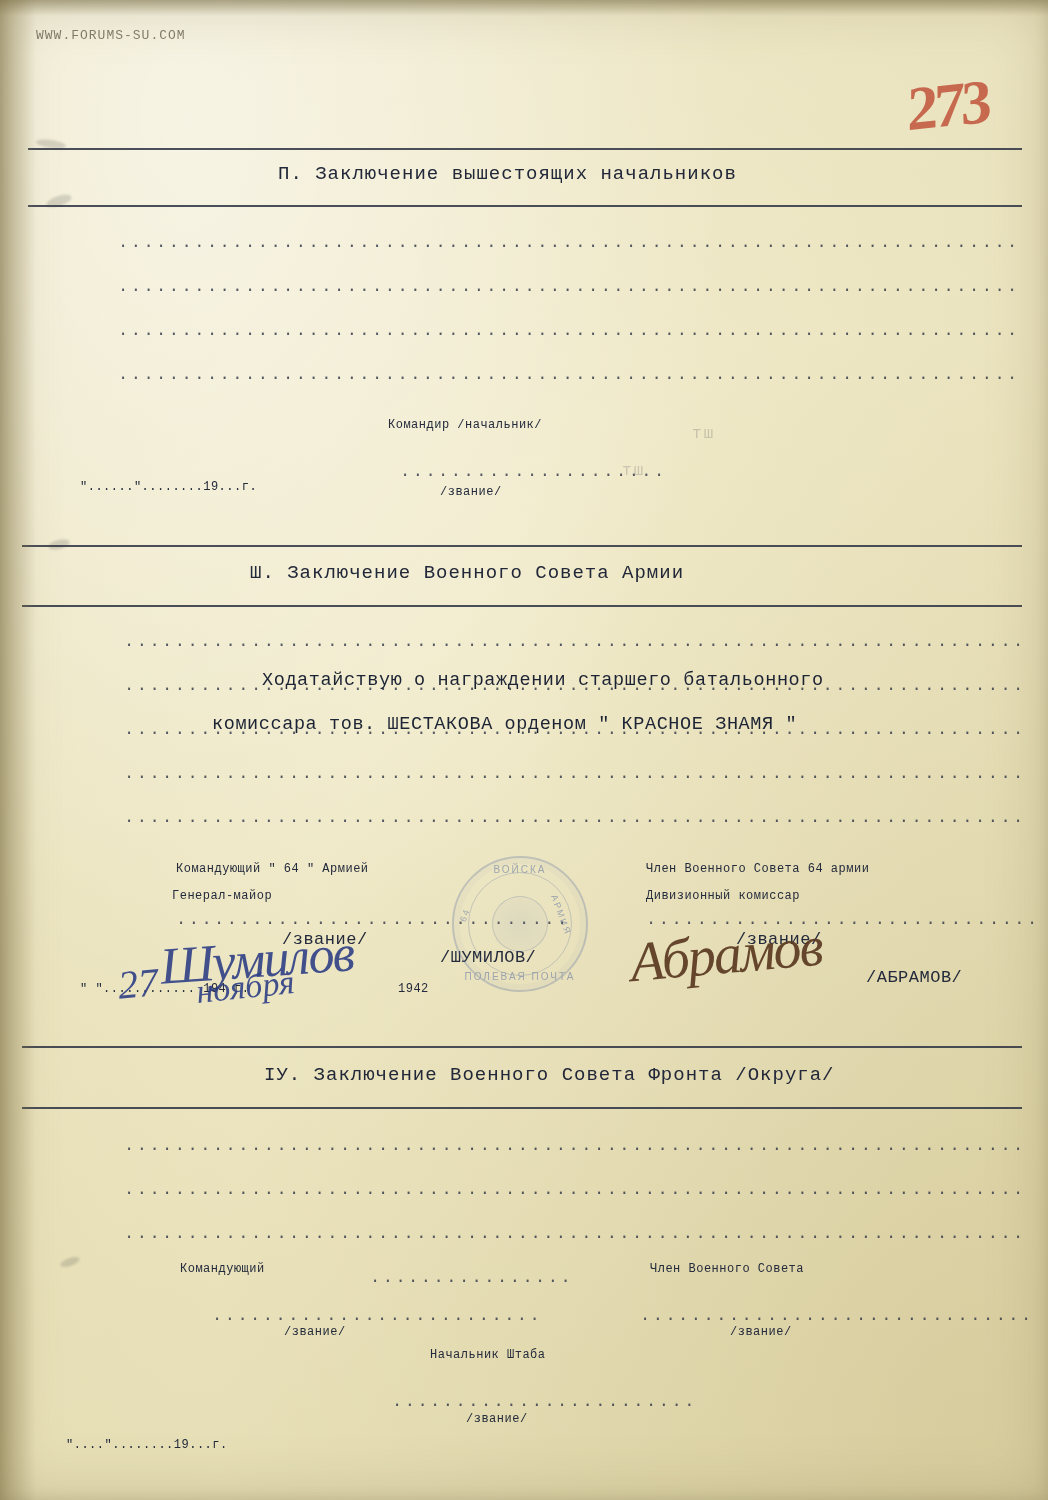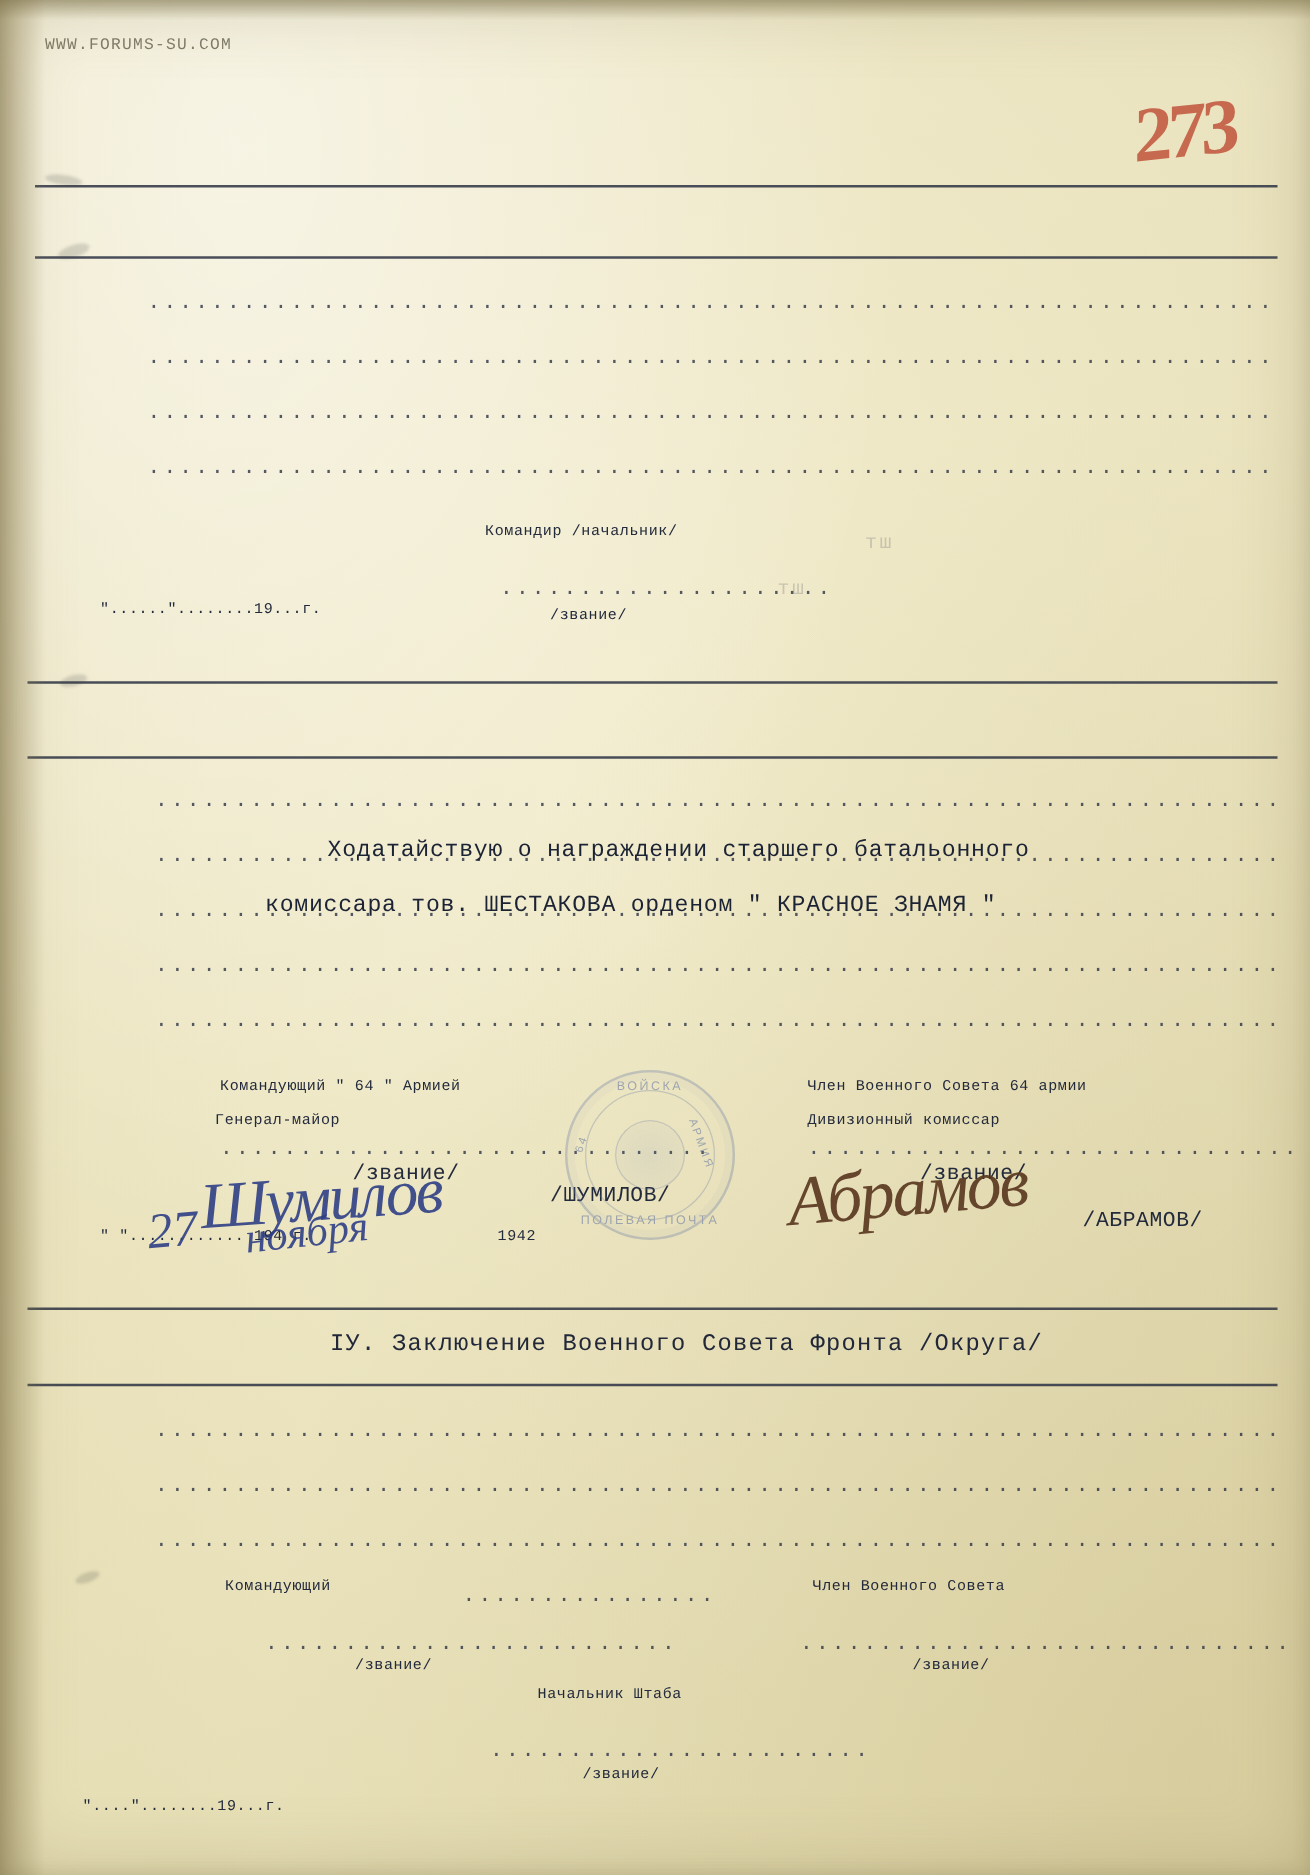--- a/index.html
+++ b/index.html
@@ -198,37 +198,39 @@
 <body>
 
 <div class="page">
   <div class="paper-tint"></div>
 
   <div class="watermark">WWW.FORUMS-SU.COM</div>
 
   <div class="page-number">273</div>
 
   <div class="rule" style="left:28px; top:148px; width:994px;"></div>
+  <div class="sec-title" style="left:278px; top:163px;">П. Заключение вышестоящих начальников</div>
   <div class="rule" style="left:28px; top:205px; width:994px;"></div>
 
   <div class="dotline" style="left:118px; top:233px; width:900px;">...........................................................................................</div>
   <div class="dotline" style="left:118px; top:277px; width:900px;">...........................................................................................</div>
   <div class="dotline" style="left:118px; top:321px; width:900px;">...........................................................................................</div>
   <div class="dotline" style="left:118px; top:365px; width:900px;">...........................................................................................</div>
 
   <div class="label" style="left:388px; top:418px;">Командир /начальник/</div>
   <div class="dotline" style="left:400px; top:462px; width:262px;">...............................</div>
   <div class="label" style="left:440px; top:485px;">/звание/</div>
   <div class="label" style="left:80px; top:480px;">"......"........19...г.</div>
 
   <div class="rule" style="left:22px; top:545px; width:1000px;"></div>
 
   <div class="ghost" style="left:690px; top:425px;">шт</div>
   <div class="ghost" style="left:620px; top:462px;">шт</div>
 
+  <div class="sec-title" style="left:250px; top:562px;">Ш. Заключение Военного Совета Армии</div>
   <div class="rule" style="left:22px; top:605px; width:1000px;"></div>
 
   <div class="dotline" style="left:124px; top:632px; width:900px;">...........................................................................................</div>
 
   <div class="dotline" style="left:124px; top:676px; width:900px;">...........................................................................................</div>
   <div class="typed" style="left:262px; top:670px;">Ходатайствую о награждении старшего батальонного</div>
 
   <div class="dotline" style="left:124px; top:720px; width:900px;">...........................................................................................</div>
   <div class="typed" style="left:212px; top:714px;">комиссара тов. ШЕСТАКОВА орденом " КРАСНОЕ ЗНАМЯ "</div>
 

